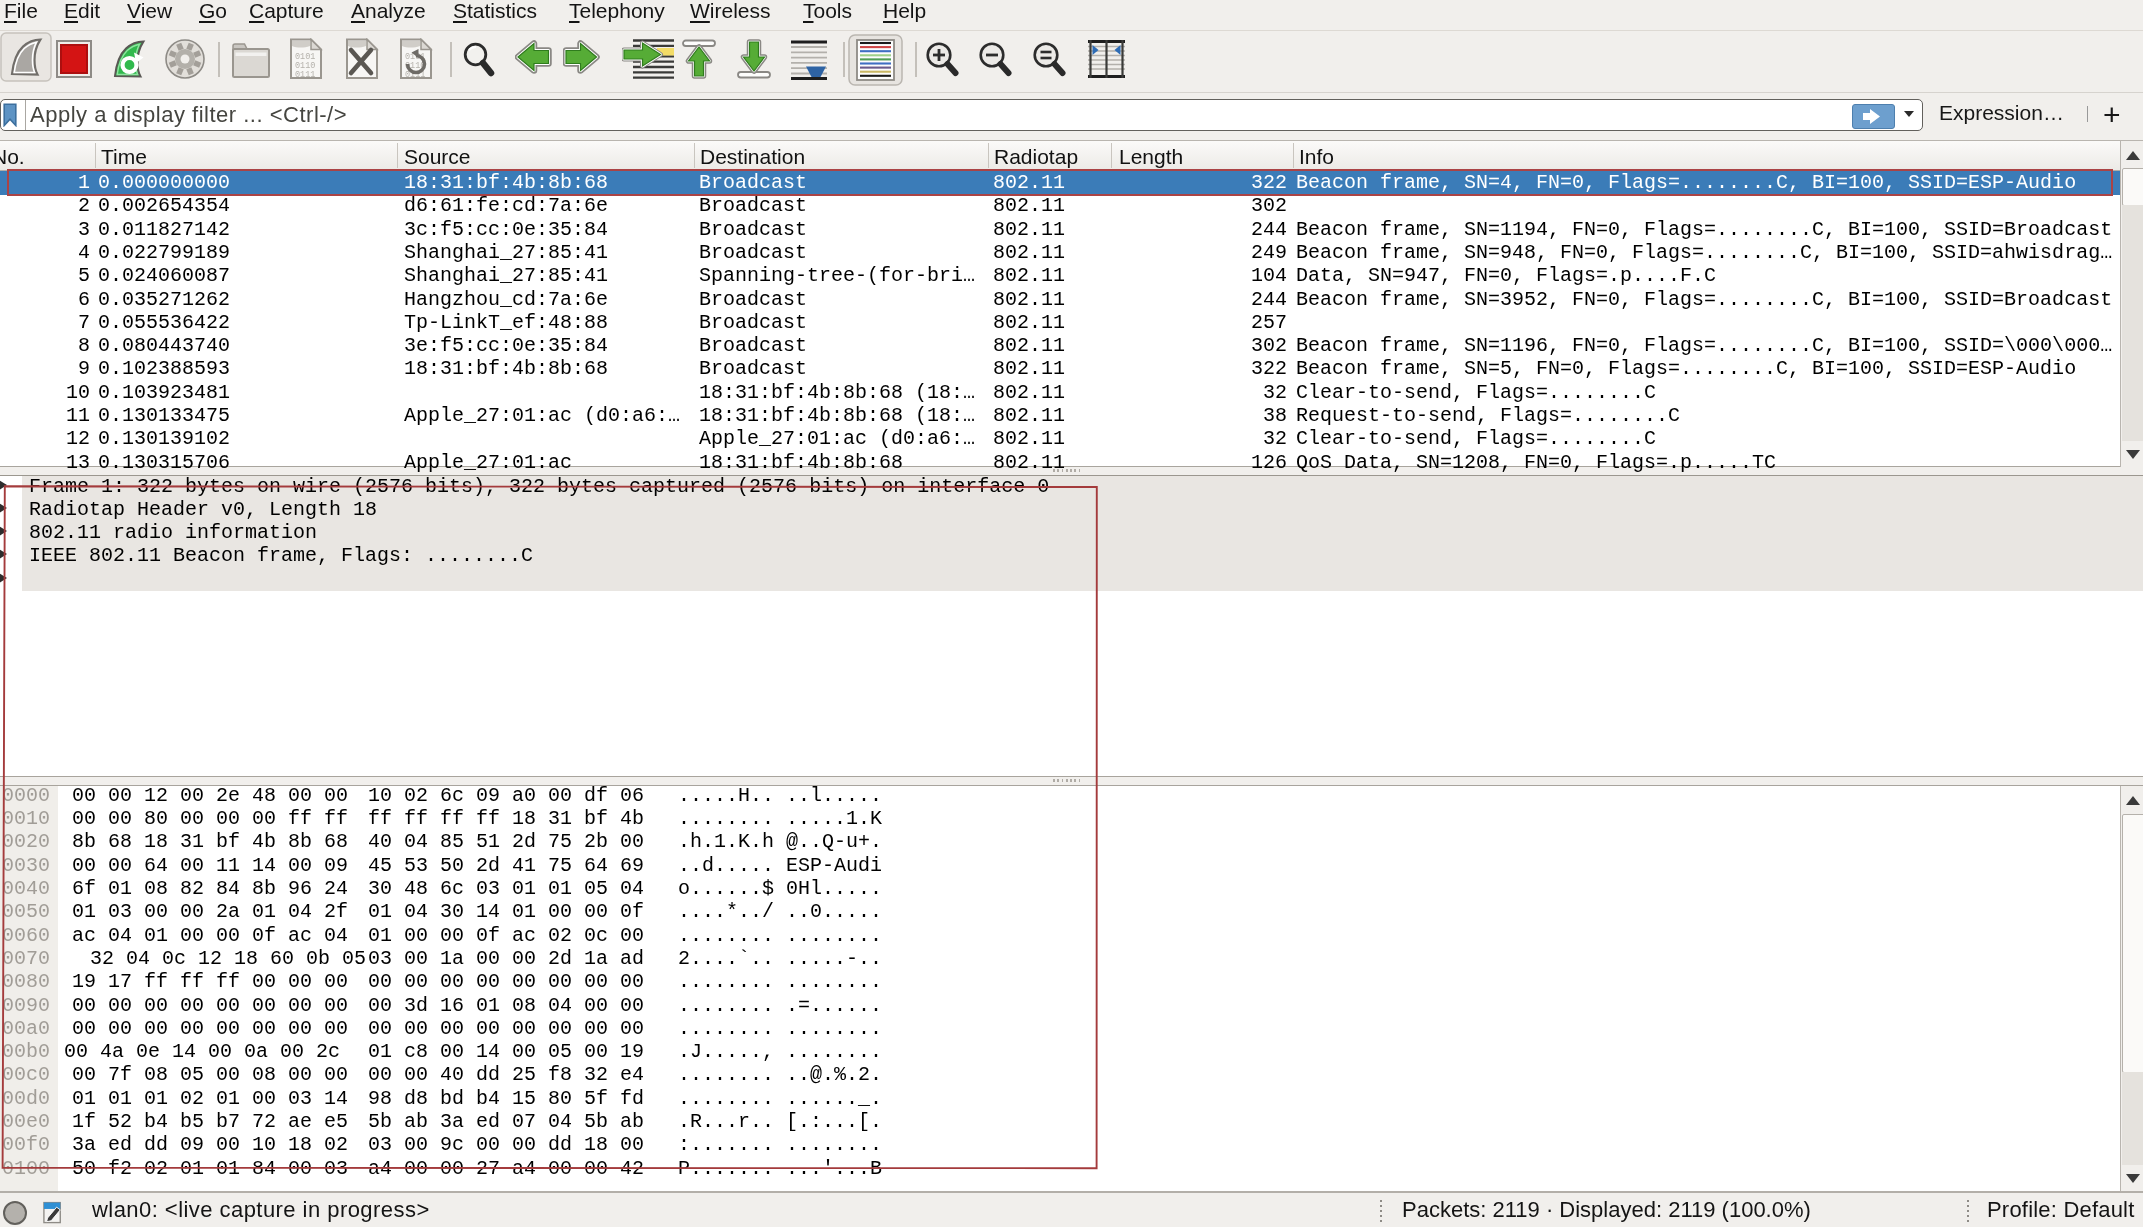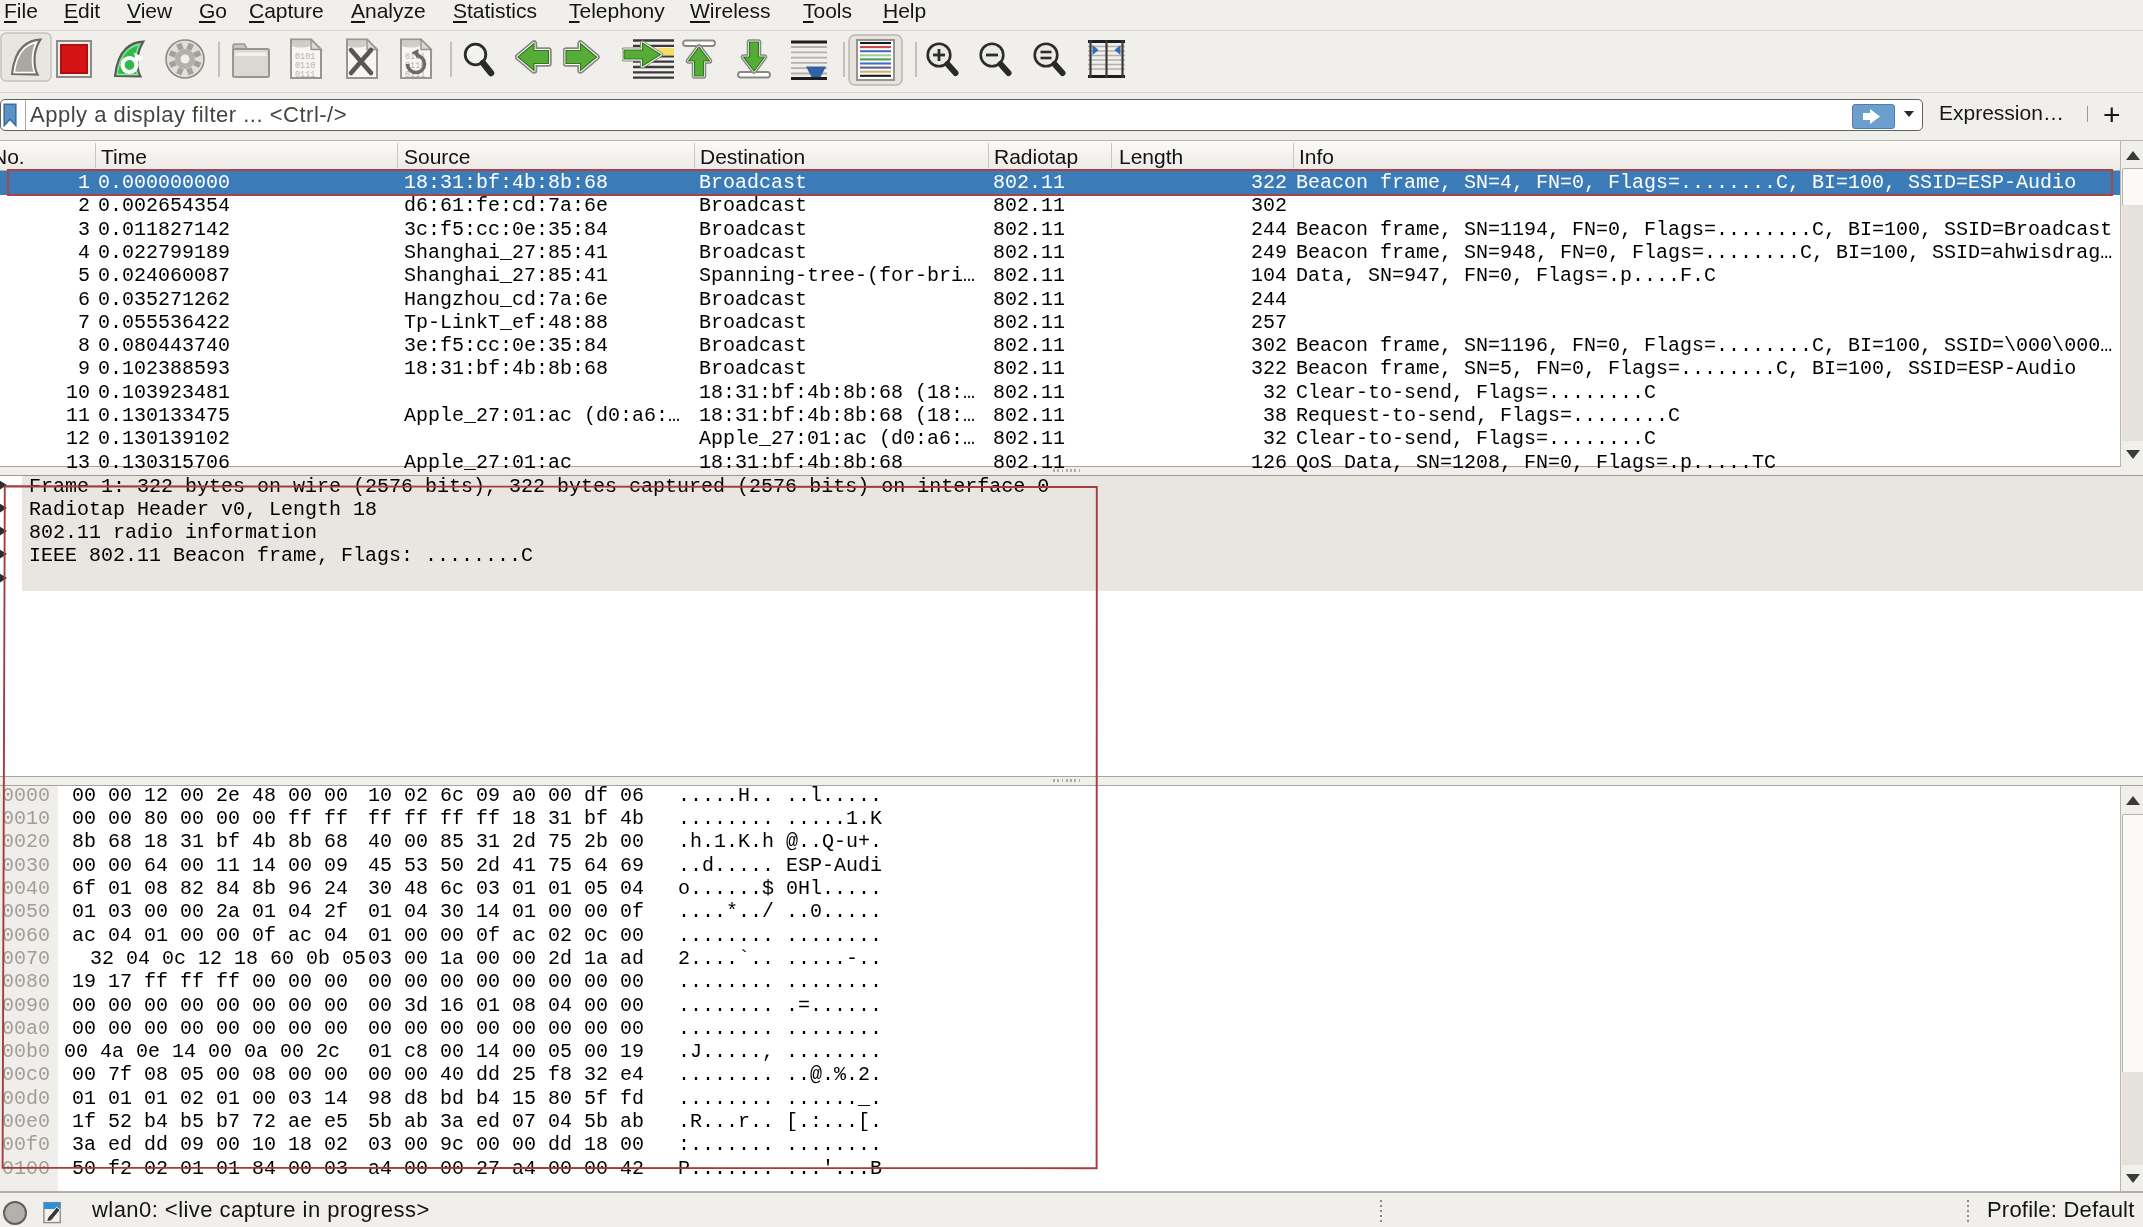--- a/index.html
+++ b/index.html
@@ -269,21 +269,21 @@
 <i style="left:694px"></i>
 <i style="left:988px"></i>
 <i style="left:1111px"></i>
 <i style="left:1293px"></i>
 </div>
 <div class="prow mono" style="top:30.0px;background:#3b7cb8;color:#fff;"><div class="no">1</div><div class="tm">0.000000000</div><div class="sr">18:31:bf:4b:8b:68</div><div class="ds">Broadcast</div><div class="pr">802.11</div><div class="ln">322</div><div class="in">Beacon frame, SN=4, FN=0, Flags=........C, BI=100, SSID=ESP-Audio</div></div>
 <div class="prow mono" style="top:53.3px;color:#000;"><div class="no">2</div><div class="tm">0.002654354</div><div class="sr">d6:61:fe:cd:7a:6e</div><div class="ds">Broadcast</div><div class="pr">802.11</div><div class="ln">302</div></div>
 <div class="prow mono" style="top:76.6px;color:#000;"><div class="no">3</div><div class="tm">0.011827142</div><div class="sr">3c:f5:cc:0e:35:84</div><div class="ds">Broadcast</div><div class="pr">802.11</div><div class="ln">244</div><div class="in">Beacon frame, SN=1194, FN=0, Flags=........C, BI=100, SSID=Broadcast</div></div>
 <div class="prow mono" style="top:99.9px;color:#000;"><div class="no">4</div><div class="tm">0.022799189</div><div class="sr">Shanghai_27:85:41</div><div class="ds">Broadcast</div><div class="pr">802.11</div><div class="ln">249</div><div class="in">Beacon frame, SN=948, FN=0, Flags=........C, BI=100, SSID=ahwisdrag…</div></div>
 <div class="prow mono" style="top:123.2px;color:#000;"><div class="no">5</div><div class="tm">0.024060087</div><div class="sr">Shanghai_27:85:41</div><div class="ds">Spanning-tree-(for-bri…</div><div class="pr">802.11</div><div class="ln">104</div><div class="in">Data, SN=947, FN=0, Flags=.p....F.C</div></div>
-<div class="prow mono" style="top:146.5px;color:#000;"><div class="no">6</div><div class="tm">0.035271262</div><div class="sr">Hangzhou_cd:7a:6e</div><div class="ds">Broadcast</div><div class="pr">802.11</div><div class="ln">244</div></div>
+<div class="prow mono" style="top:146.5px;color:#000;"><div class="no">6</div><div class="tm">0.035271262</div><div class="sr">Hangzhou_cd:7a:6e</div><div class="ds">Broadcast</div><div class="pr">802.11</div><div class="ln">244</div><div class="in">Beacon frame, SN=3952, FN=0, Flags=........C, BI=100, SSID=Broadcast</div></div>
 <div class="prow mono" style="top:169.8px;color:#000;"><div class="no">7</div><div class="tm">0.055536422</div><div class="sr">Tp-LinkT_ef:48:88</div><div class="ds">Broadcast</div><div class="pr">802.11</div><div class="ln">257</div></div>
 <div class="prow mono" style="top:193.1px;color:#000;"><div class="no">8</div><div class="tm">0.080443740</div><div class="sr">3e:f5:cc:0e:35:84</div><div class="ds">Broadcast</div><div class="pr">802.11</div><div class="ln">302</div><div class="in">Beacon frame, SN=1196, FN=0, Flags=........C, BI=100, SSID=\000\000…</div></div>
 <div class="prow mono" style="top:216.4px;color:#000;"><div class="no">9</div><div class="tm">0.102388593</div><div class="sr">18:31:bf:4b:8b:68</div><div class="ds">Broadcast</div><div class="pr">802.11</div><div class="ln">322</div><div class="in">Beacon frame, SN=5, FN=0, Flags=........C, BI=100, SSID=ESP-Audio</div></div>
 <div class="prow mono" style="top:239.7px;color:#000;"><div class="no">10</div><div class="tm">0.103923481</div><div class="sr"></div><div class="ds">18:31:bf:4b:8b:68 (18:…</div><div class="pr">802.11</div><div class="ln">32</div><div class="in">Clear-to-send, Flags=........C</div></div>
 <div class="prow mono" style="top:263.0px;color:#000;"><div class="no">11</div><div class="tm">0.130133475</div><div class="sr">Apple_27:01:ac (d0:a6:…</div><div class="ds">18:31:bf:4b:8b:68 (18:…</div><div class="pr">802.11</div><div class="ln">38</div><div class="in">Request-to-send, Flags=........C</div></div>
 <div class="prow mono" style="top:286.3px;color:#000;"><div class="no">12</div><div class="tm">0.130139102</div><div class="sr"></div><div class="ds">Apple_27:01:ac (d0:a6:…</div><div class="pr">802.11</div><div class="ln">32</div><div class="in">Clear-to-send, Flags=........C</div></div>
 <div class="prow mono" style="top:309.6px;color:#000;"><div class="no">13</div><div class="tm">0.130315706</div><div class="sr">Apple_27:01:ac</div><div class="ds">18:31:bf:4b:8b:68</div><div class="pr">802.11</div><div class="ln">126</div><div class="in">QoS Data, SN=1208, FN=0, Flags=.p.....TC</div></div>
 <div style="position:absolute;left:7px;top:28px;width:2106px;height:27px;box-sizing:border-box;border:2px solid #aa4345;"></div>
 <div class="sb" style="left:2120px;top:0;height:326px;">
 <div class="sbbtn" style="top:1px">
@@ -307,21 +307,21 @@
 <div class="dtri" style="top:50.1px"></div>
 <div class="drow mono" style="top:68.4px">IEEE 802.11 Beacon frame, Flags: ........C</div>
 <div class="dtri" style="top:73.4px"></div>
 <div class="dtri" style="top:96.7px"></div>
 </div>
 <div class="spl" style="top:779px"></div>
 <div id="hex">
 <div id="hexoff"></div>
 <div class="hrow mono" style="top:-2.2px"><b style="position:absolute;left:0px">0000</b><span style="position:absolute;left:70px">00 00 12 00 2e 48 00 00</span><span style="position:absolute;left:366px">10 02 6c 09 a0 00 df 06</span><span style="position:absolute;left:676px">.....H.. ..l.....</span></div>
 <div class="hrow mono" style="top:21.1px"><b style="position:absolute;left:0px">0010</b><span style="position:absolute;left:70px">00 00 80 00 00 00 ff ff</span><span style="position:absolute;left:366px">ff ff ff ff 18 31 bf 4b</span><span style="position:absolute;left:676px">........ .....1.K</span></div>
-<div class="hrow mono" style="top:44.4px"><b style="position:absolute;left:0px">0020</b><span style="position:absolute;left:70px">8b 68 18 31 bf 4b 8b 68</span><span style="position:absolute;left:366px">40 00 85 31 2d 75 2b 00</span><span style="position:absolute;left:676px">.h.1.K.h @..Q-u+.</span></div>
+<div class="hrow mono" style="top:44.4px"><b style="position:absolute;left:0px">0020</b><span style="position:absolute;left:70px">8b 68 18 31 bf 4b 8b 68</span><span style="position:absolute;left:366px">40 04 85 51 2d 75 2b 00</span><span style="position:absolute;left:676px">.h.1.K.h @..Q-u+.</span></div>
 <div class="hrow mono" style="top:67.7px"><b style="position:absolute;left:0px">0030</b><span style="position:absolute;left:70px">00 00 64 00 11 14 00 09</span><span style="position:absolute;left:366px">45 53 50 2d 41 75 64 69</span><span style="position:absolute;left:676px">..d..... ESP-Audi</span></div>
 <div class="hrow mono" style="top:91.0px"><b style="position:absolute;left:0px">0040</b><span style="position:absolute;left:70px">6f 01 08 82 84 8b 96 24</span><span style="position:absolute;left:366px">30 48 6c 03 01 01 05 04</span><span style="position:absolute;left:676px">o......$ 0Hl.....</span></div>
 <div class="hrow mono" style="top:114.3px"><b style="position:absolute;left:0px">0050</b><span style="position:absolute;left:70px">01 03 00 00 2a 01 04 2f</span><span style="position:absolute;left:366px">01 04 30 14 01 00 00 0f</span><span style="position:absolute;left:676px">....*../ ..0.....</span></div>
 <div class="hrow mono" style="top:137.6px"><b style="position:absolute;left:0px">0060</b><span style="position:absolute;left:70px">ac 04 01 00 00 0f ac 04</span><span style="position:absolute;left:366px">01 00 00 0f ac 02 0c 00</span><span style="position:absolute;left:676px">........ ........</span></div>
 <div class="hrow mono" style="top:160.9px"><b style="position:absolute;left:0px">0070</b><span style="position:absolute;left:88px">32 04 0c 12 18 60 0b 05</span><span style="position:absolute;left:366px">03 00 1a 00 00 2d 1a ad</span><span style="position:absolute;left:676px">2....`.. .....-..</span></div>
 <div class="hrow mono" style="top:184.2px"><b style="position:absolute;left:0px">0080</b><span style="position:absolute;left:70px">19 17 ff ff ff 00 00 00</span><span style="position:absolute;left:366px">00 00 00 00 00 00 00 00</span><span style="position:absolute;left:676px">........ ........</span></div>
 <div class="hrow mono" style="top:207.5px"><b style="position:absolute;left:0px">0090</b><span style="position:absolute;left:70px">00 00 00 00 00 00 00 00</span><span style="position:absolute;left:366px">00 3d 16 01 08 04 00 00</span><span style="position:absolute;left:676px">........ .=......</span></div>
 <div class="hrow mono" style="top:230.8px"><b style="position:absolute;left:0px">00a0</b><span style="position:absolute;left:70px">00 00 00 00 00 00 00 00</span><span style="position:absolute;left:366px">00 00 00 00 00 00 00 00</span><span style="position:absolute;left:676px">........ ........</span></div>
 <div class="hrow mono" style="top:254.1px"><b style="position:absolute;left:0px">00b0</b><span style="position:absolute;left:62px">00 4a 0e 14 00 0a 00 2c</span><span style="position:absolute;left:366px">01 c8 00 14 00 05 00 19</span><span style="position:absolute;left:676px">.J....., ........</span></div>
 <div class="hrow mono" style="top:277.4px"><b style="position:absolute;left:0px">00c0</b><span style="position:absolute;left:70px">00 7f 08 05 00 08 00 00</span><span style="position:absolute;left:366px">00 00 40 dd 25 f8 32 e4</span><span style="position:absolute;left:676px">........ ..@.%.2.</span></div>
@@ -342,17 +342,18 @@
 </div>
 <div id="status">
 <div style="left:3px;top:8px;width:20px;height:20px;border-radius:50%;background:#b4b1ac;border:2px solid #62605c;"></div>
 <svg style="position:absolute;left:43px;top:8px" width="20" height="25" viewBox="0 0 22 26">
  <rect x="1" y="1" width="18" height="22" fill="#f4f3f1" stroke="#8e8b86" stroke-width="1.5"></rect>
  <rect x="1" y="1" width="18" height="7" fill="#2e8fd4"></rect>
  <path d="M5 18 L15 6 L19 9 L9 21 L4 22 Z" fill="#3a3a3a" stroke="#fff" stroke-width="1"></path>
 </svg>
 <div style="left:92px;top:4px;letter-spacing:0.45px">wlan0: &lt;live capture in progress&gt;</div>
 <div class="dotsep" style="left:1380px"></div>
+<div style="left:1402px;top:4px">Packets: 2119 · Displayed: 2119 (100.0%)</div>
 <div class="dotsep" style="left:1967px"></div>
 <div style="left:1987px;top:4px;letter-spacing:0.2px">Profile: Default</div>
 </div>
 <svg class="abs" style="left:0;top:0" width="2143" height="1227" viewBox="0 0 2143 1227" pointer-events="none">
 <polygon points="4.8,486.3 1096.8,487 1096.6,1168.2 2.6,1167.8" fill="none" stroke="#a43b3c" stroke-width="1.9"></polygon>
 </svg>
 </body></html>

